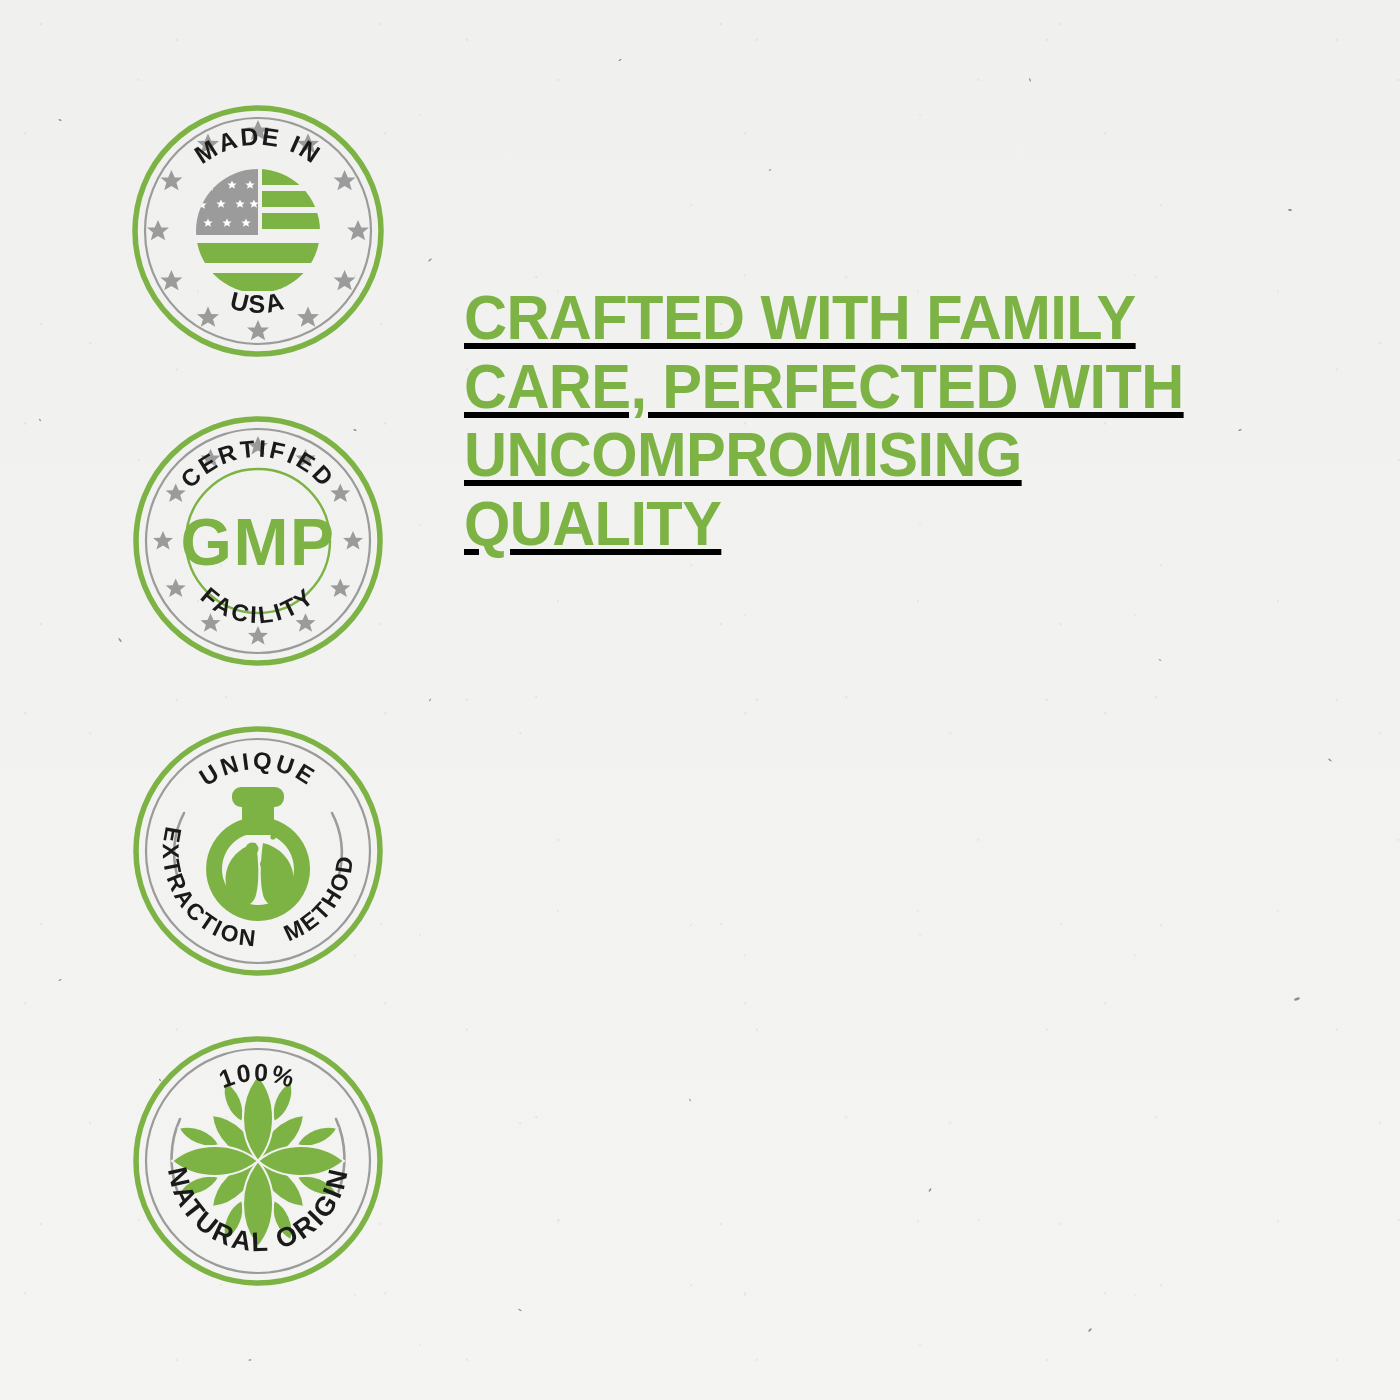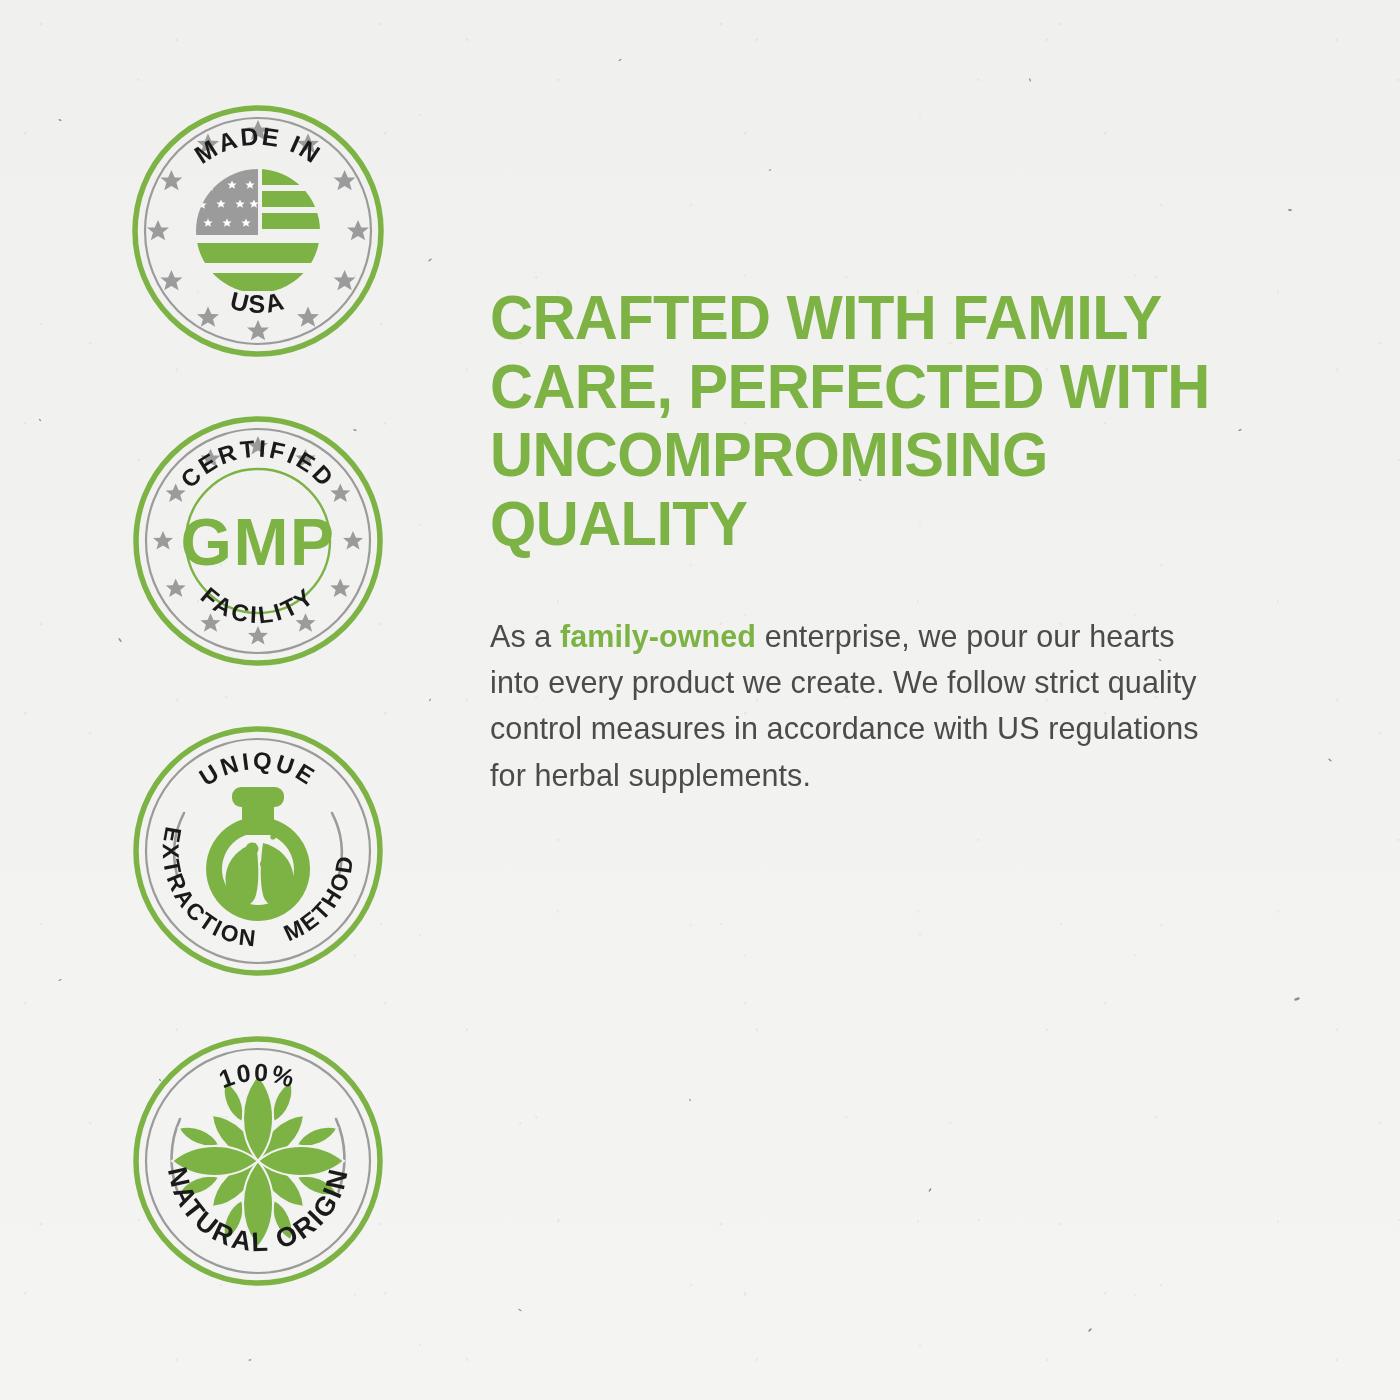--- a/index.html
+++ b/index.html
@@ -39,21 +39,21 @@
 
   
   .badge-col{
     position:absolute;left:132px;top:105px;width:252px;
   }
   .badge{width:252px;height:252px;display:block;margin-bottom:58px;}
   .badge:last-child{margin-bottom:0;}
 
   
   .text-col{
-    position:absolute;left:490px;top:283px;width:770px;
+    position:absolute;left:464px;top:283px;width:770px;text-decoration:underline;
   }
   .headline{
     margin:0;
     font-family:"Liberation Sans Narrow","Liberation Sans",sans-serif;
     font-weight:700;
     font-size:63px;
     line-height:1.09;
     letter-spacing:-0.6px;
     color:#7db244;
     text-transform:uppercase;
@@ -326,18 +326,17 @@
 
   </div>
 
   <div class="text-col">
 
     <h1 class="headline">CRAFTED WITH FAMILY CARE, PERFECTED WITH UNCOMPROMISING QUALITY</h1>
 
     <div class="body-block">
 
 
-      <p class="para"><span>As a </span><span class="hl">family-owned</span><span> enterprise, we pour our hearts into every product we create. We follow strict quality control measures in accordance with US regulations for herbal supplements.</span></p>
 
     </div>
   </div>
 
 </div>
 
 </body></html>

